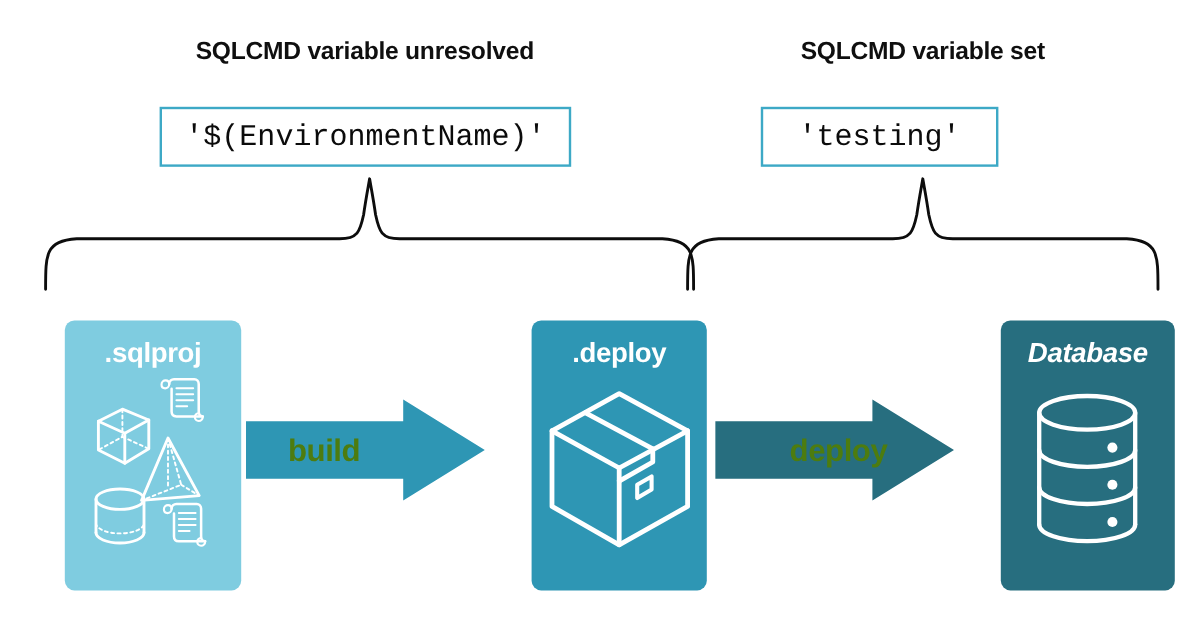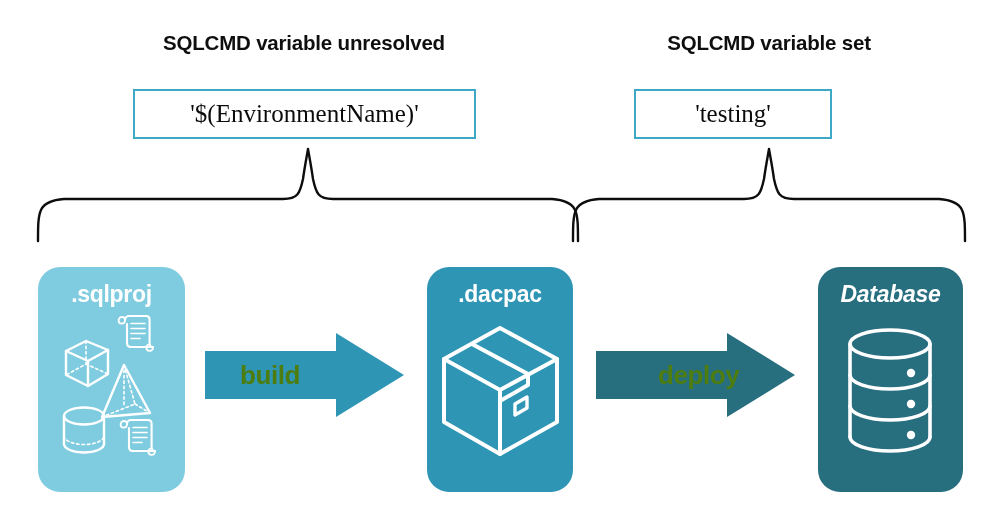--- a/index.html
+++ b/index.html
@@ -25,39 +25,40 @@
   #heading-left{left:0;top:31px;width:608px;}
   #heading-right{left:575px;top:31px;width:388px;}
 
   
   .codebox{
     position:absolute;
     border:2px solid #3da9c6;
     background:#ffffff;
     box-sizing:border-box;
     display:flex;align-items:center;justify-content:center;
-    font-family:Liberation Serif, serif;
+    font-family:Liberation Mono, monospace;
     font-size:25px;
     color:#0b0b0b;
     letter-spacing:0px;
   }
   #codebox-left{left:133px;top:89px;width:343px;height:50px;}
   #codebox-right{left:634px;top:89px;width:198px;height:50px;}
 
   
   .brace{position:absolute;top:145px;}
   #brace-left{left:30px;}
   #brace-right{left:565px;}
 
   
   .card{
     position:absolute;
-    border-radius:22px;
+    border-radius:8px;
     top:267px;
     height:225px;
+    margin-left:16px;
   }
   .card .card-title{
     position:absolute;
     left:0;right:0;
     top:14px;
     text-align:center;
     color:#ffffff;
     font-weight:bold;
     font-size:23px;
     letter-spacing:-0.3px;
@@ -166,21 +167,21 @@
   </div>
 
   <div class="arrow" id="arrow-build">
     <svg width="200" height="88" viewBox="0 0 200 88" fill="none">
       <path d="M0 20 L131 20 L131 2 L199 44 L131 86 L131 68 L0 68 Z" fill="#2e96b4"></path>
     </svg>
   </div>
   <div class="arrow-label" id="label-build">build</div>
 
   <div class="card" id="card-dacpac">
-    <div class="card-title">.dacpac</div>
+    <div class="card-title">.deploy</div>
     <div class="card-art">
       <svg width="146" height="181" viewBox="0 0 146 181" fill="none">
         <g stroke="#ffffff" fill="none" stroke-width="4" stroke-linejoin="round" stroke-linecap="round">
 
           <path d="M17 48 L73 17 L130 48 L130 111 L73 143 L17 111 Z"></path>
 
           <path d="M73 79 L73 143"></path>
 
           <path d="M17 48 L73 79 L130 48"></path>
           <path d="M45 33 L101 63"></path>

